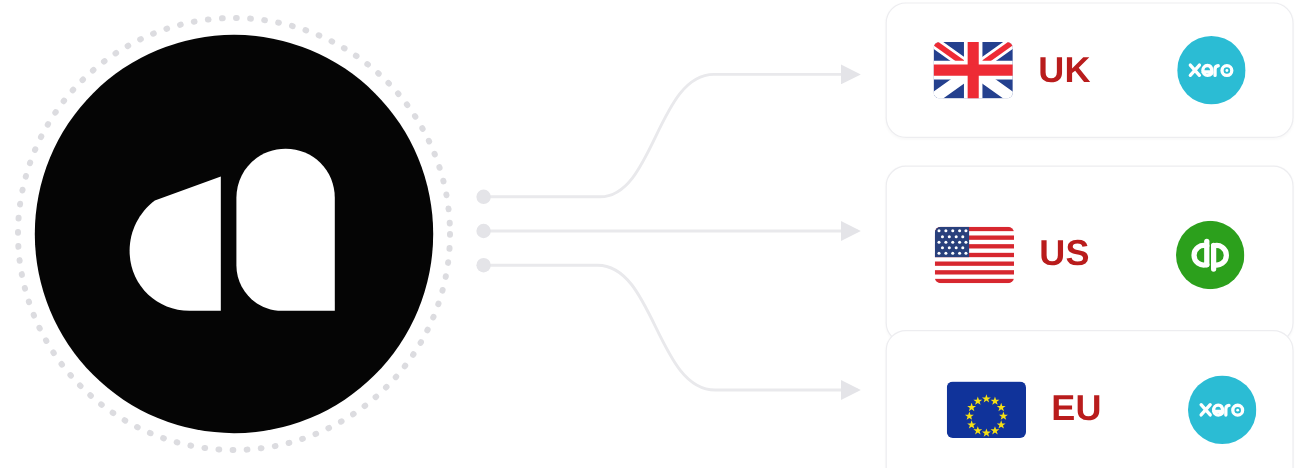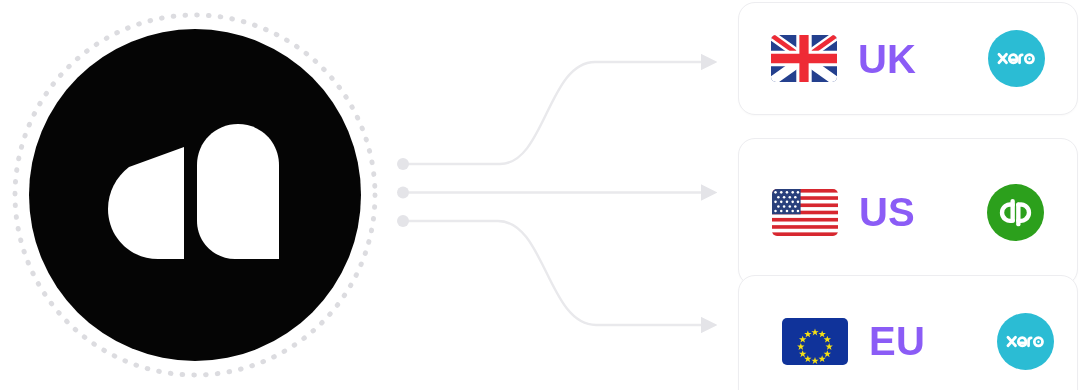--- a/index.html
+++ b/index.html
@@ -86,23 +86,23 @@
   }
   .flag {
     width: 66px;
     height: 47px;
     border-radius: 5px;
     overflow: hidden;
     flex: 0 0 auto;
     display: block;
   }
   .region-label {
-    font-size: 40px;
+    font-size: 30px;
     font-weight: 700;
-    color: #8b5cf6;
+    color: #b91c1c;
     letter-spacing: 0.2px;
     margin-left: 21px;
     margin-right: 72px;
     line-height: 1;
     white-space: nowrap;
   }
   .acct-logo {
     width: 57px;
     height: 57px;
     flex: 0 0 auto;

